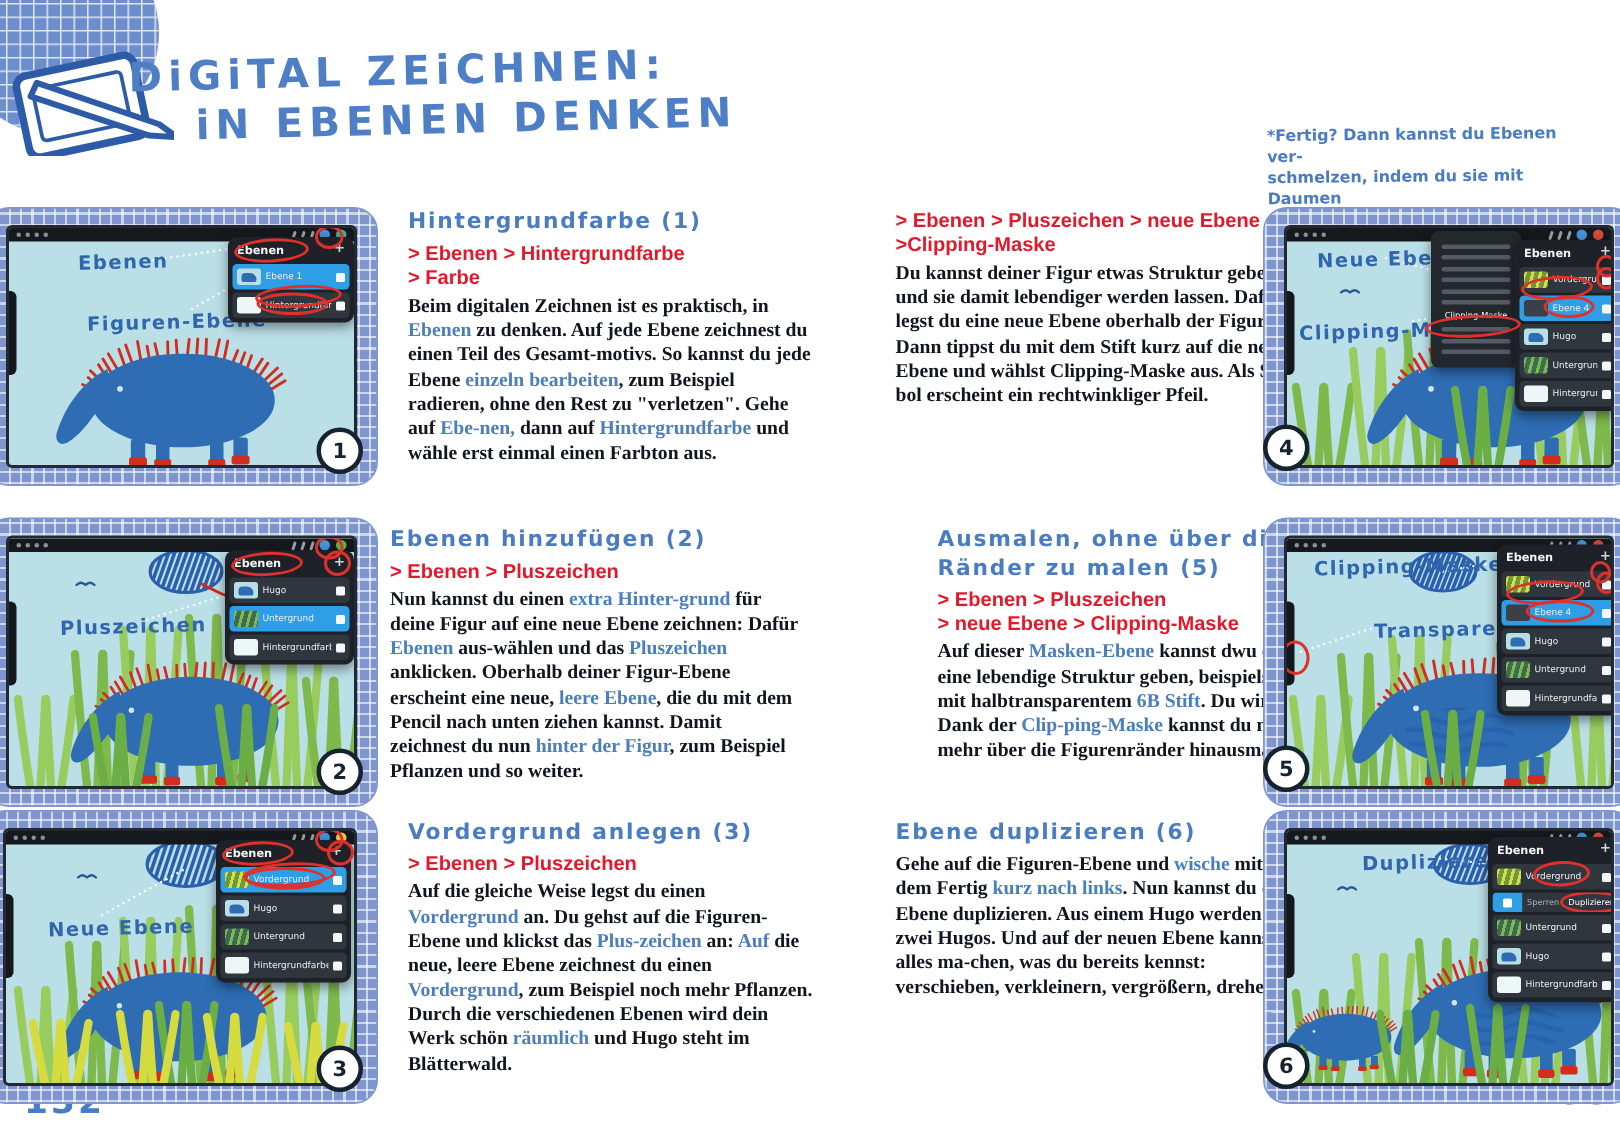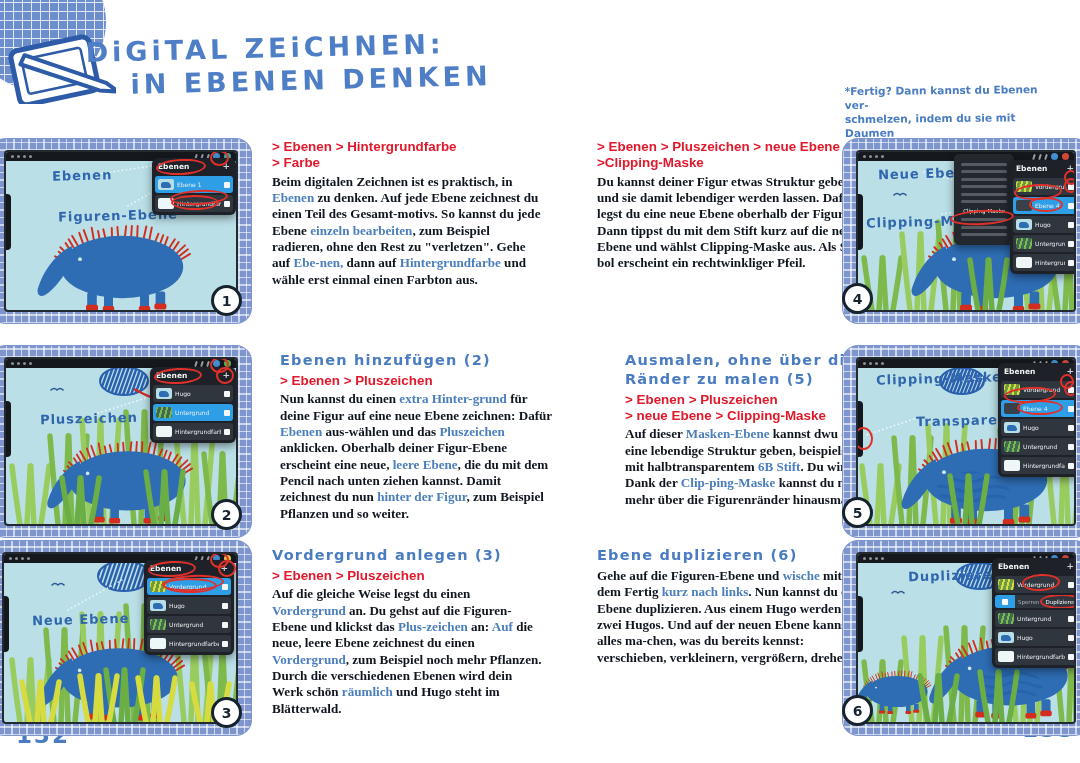--- a/index.html
+++ b/index.html
@@ -98,25 +98,26 @@
     <div>*Fertig? Dann kannst du Ebenen ver-</div>
     <div>schmelzen, indem du sie mit Daumen</div>
     <div>und Zeigefinger zusammenschnippst.</div>
   </div>
 
 <div class="pagenum" style="left:16px;top:722px">132</div>
 <div class="pagenum" style="left:1022px;top:716px">133</div>
 
 <div id="sections">
     <div class="section" style="left: 272px; top: 139px;">
+      <div class="sec-h">Hintergrundfarbe (1)</div>
       <div class="crumb">&gt; Ebenen &gt; Hintergrundfarbe</div>
       <div class="crumb">&gt; Farbe</div>
       <div class="body-text"><span>Beim digitalen Zeichnen ist es praktisch, in </span><span class="run-blue">Ebenen</span><span> zu denken. Auf jede Ebene zeichnest du einen Teil des Gesamt-motivs. So kannst du jede Ebene </span><span class="run-blue">einzeln bearbeiten</span><span>, zum Beispiel radieren, ohne den Rest zu "verletzen". Gehe auf </span><span class="run-blue">Ebe-nen,</span><span> dann auf </span><span class="run-blue">Hintergrundfarbe</span><span> und wähle erst einmal einen Farbton aus.</span></div>
     </div>
-    <div class="section" style="left: 280px; top: 351px;">
+    <div class="section" style="left: 260px; top: 351px;">
       <div class="sec-h">Ebenen hinzufügen (2)</div>
       <div class="crumb">&gt; Ebenen &gt; Pluszeichen</div>
       <div class="body-text"><span>Nun kannst du einen </span><span class="run-blue">extra Hinter-grund</span><span> für deine Figur auf eine neue Ebene zeichnen: Dafür </span><span class="run-blue">Ebenen</span><span> aus-wählen und das </span><span class="run-blue">Pluszeichen</span><span> anklicken. Oberhalb deiner Figur-Ebene erscheint eine neue, </span><span class="run-blue">leere Ebene</span><span>, die du mit dem Pencil nach unten ziehen kannst. Damit zeichnest du nun </span><span class="run-blue">hinter der Figur</span><span>, zum Beispiel Pflanzen und so weiter.</span></div>
     </div>
     <div class="section" style="left: 272px; top: 546px;">
       <div class="sec-h">Vordergrund anlegen (3)</div>
       <div class="crumb">&gt; Ebenen &gt; Pluszeichen</div>
       <div class="body-text"><span>Auf die gleiche Weise legst du einen </span><span class="run-blue">Vordergrund</span><span> an. Du gehst auf die Figuren-Ebene und klickst das </span><span class="run-blue">Plus-zeichen</span><span> an: </span><span class="run-blue">Auf</span><span> die neue, leere Ebene zeichnest du einen </span><span class="run-blue">Vordergrund</span><span>, zum Beispiel noch mehr Pflanzen. Durch die verschiedenen Ebenen wird dein Werk schön </span><span class="run-blue">räumlich</span><span> und Hugo steht im Blätterwald.</span></div>
     </div>
     <div class="section" style="left: 597px; top: 139px;">

